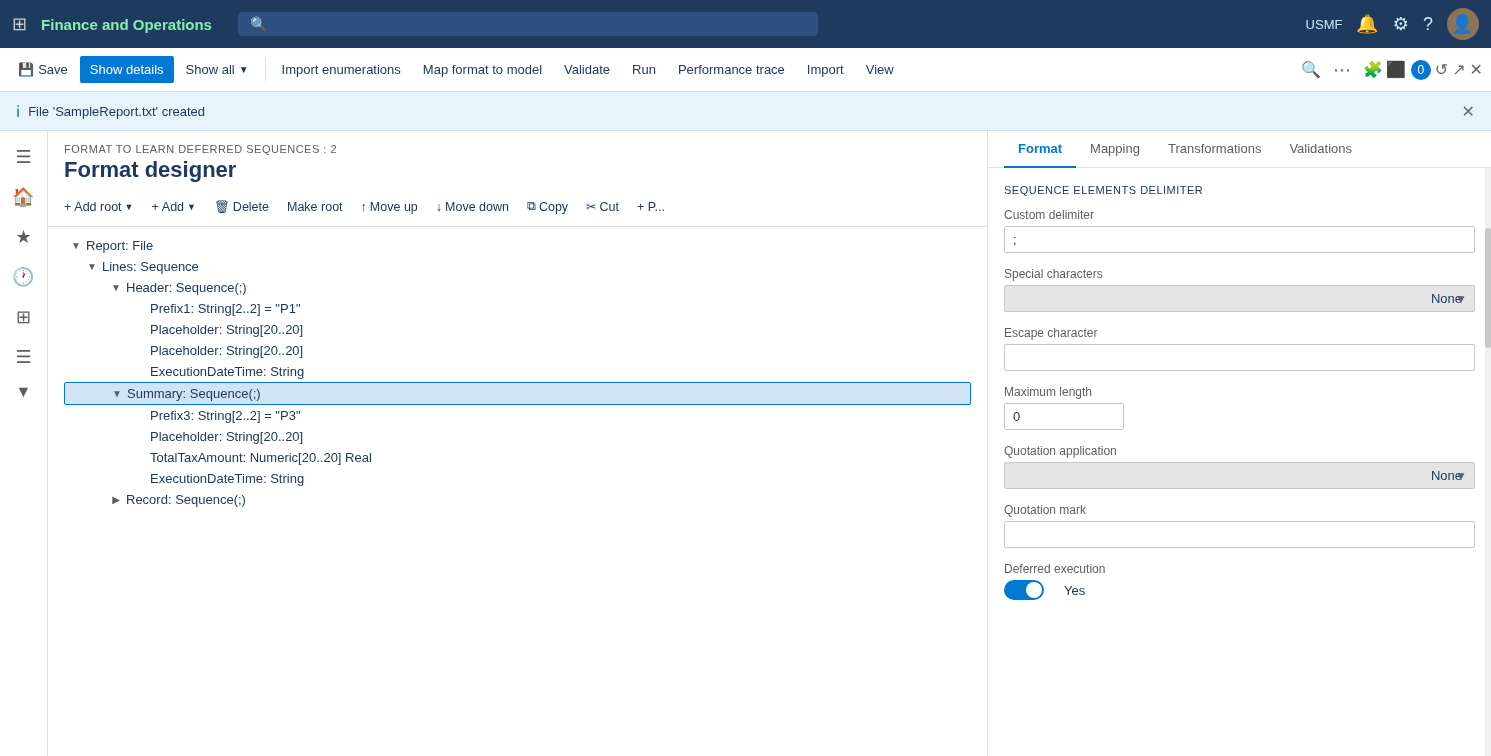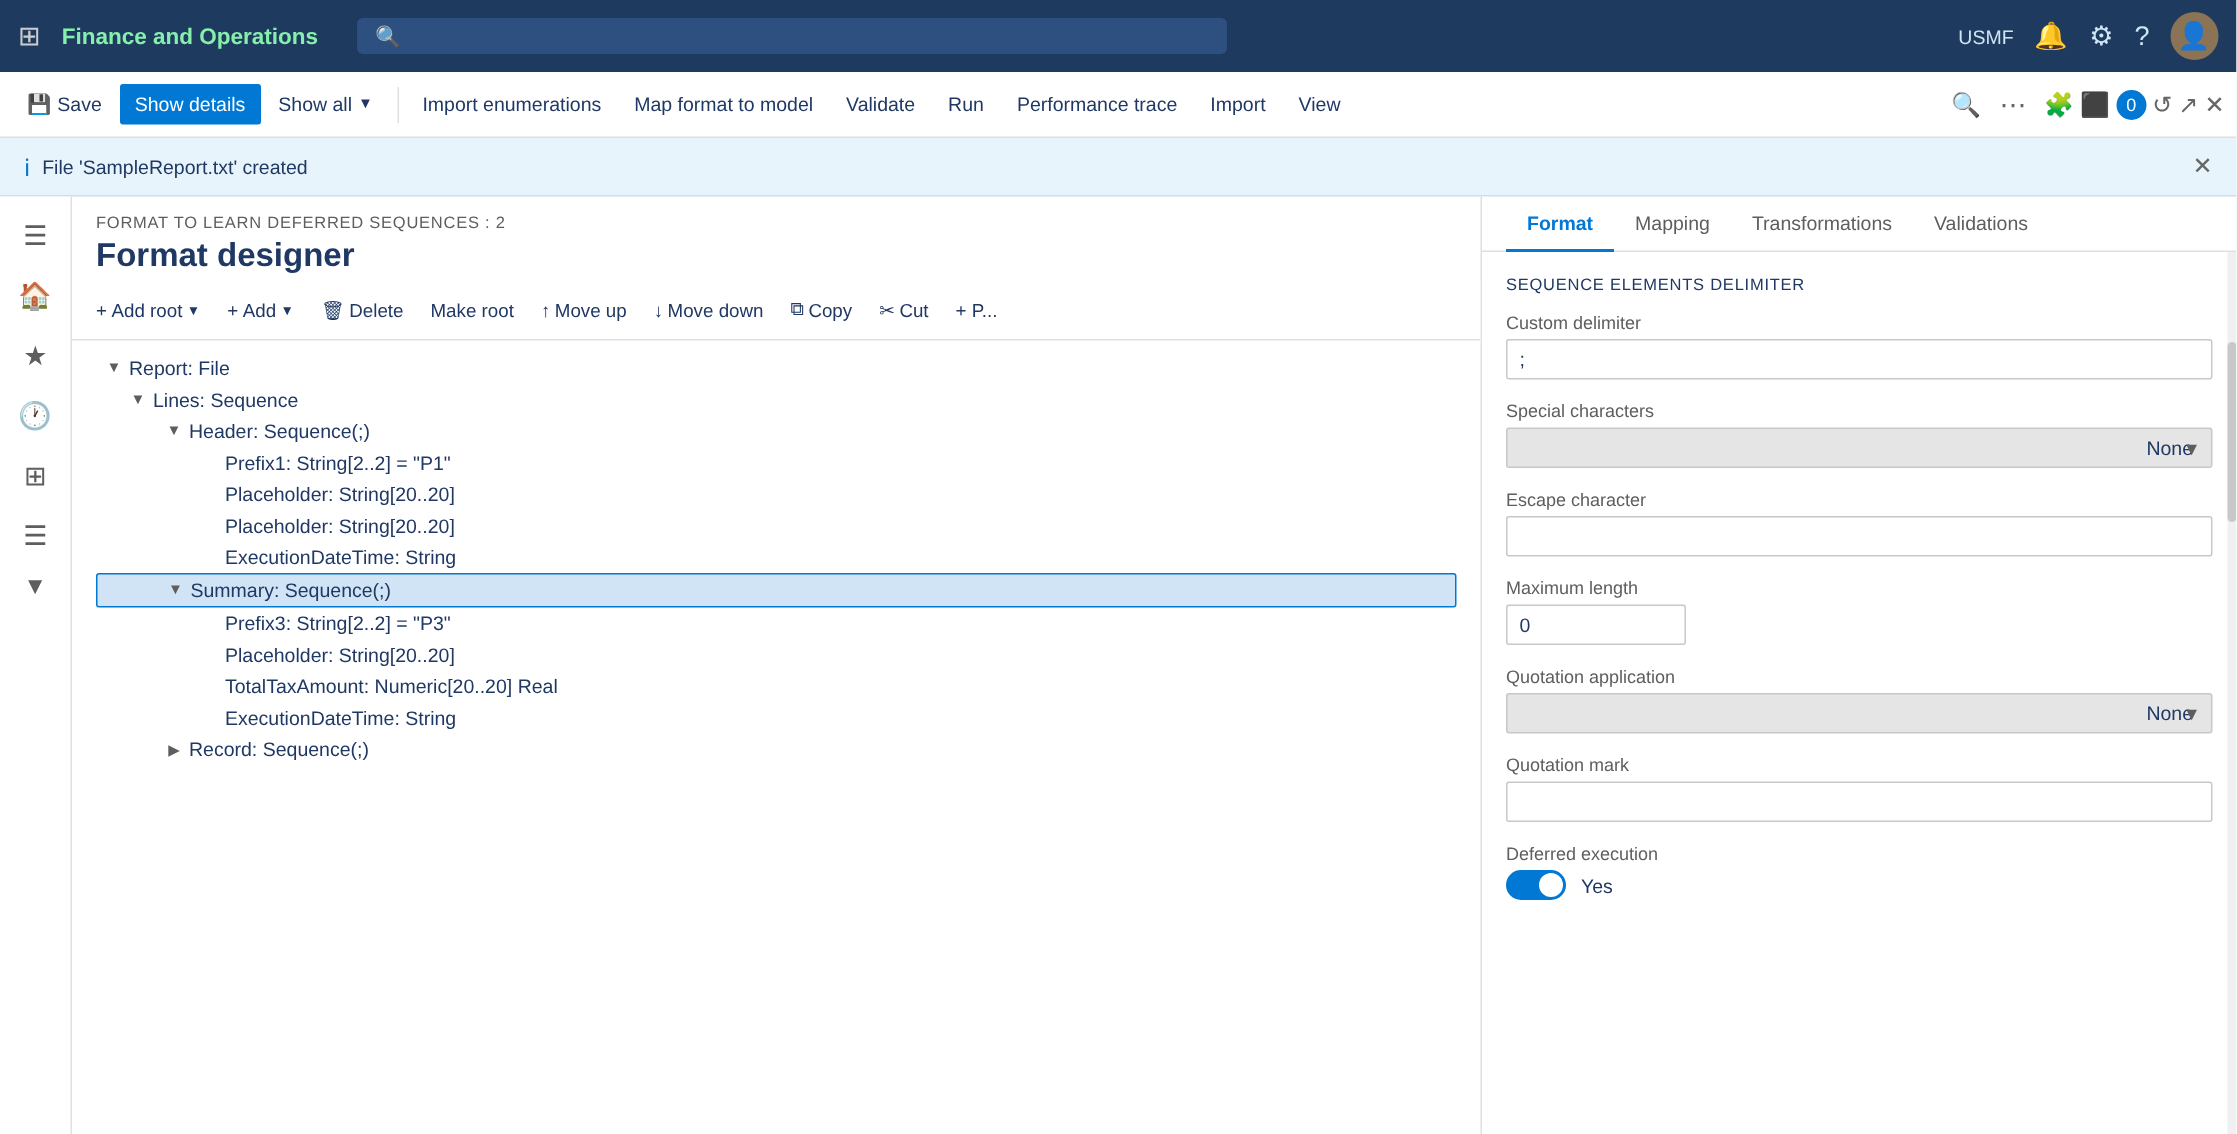--- a/index.html
+++ b/index.html
@@ -123,21 +123,21 @@
       width: 100%; border: 1px solid #c8c8c8; border-radius: 2px; padding: 5px 12px;
       font-size: 13px; color: #1f3864; background: #e5e5e5; outline: none; cursor: pointer;
       appearance: none; text-align: right; -webkit-appearance: none;
     }
     .select-wrapper { position: relative; }
     .select-arrow {
       position: absolute; right: 8px; top: 50%; transform: translateY(-50%);
       color: #605e5c; pointer-events: none; font-size: 12px;
     }
 
-    .toggle-row { display: flex; align-items: center; gap: 10px; }
+    .toggle-row { display: flex; align-items: center; gap: 20px; }
     .toggle {
       width: 40px; height: 20px; background: #0078d4; border-radius: 10px;
       position: relative; cursor: pointer; display: inline-block;
     }
     .toggle-knob {
       width: 16px; height: 16px; background: white; border-radius: 50%;
       position: absolute; top: 2px; right: 2px; transition: right 0.2s;
     }
     .toggle-label { font-size: 13px; color: #1f3864; }
 

